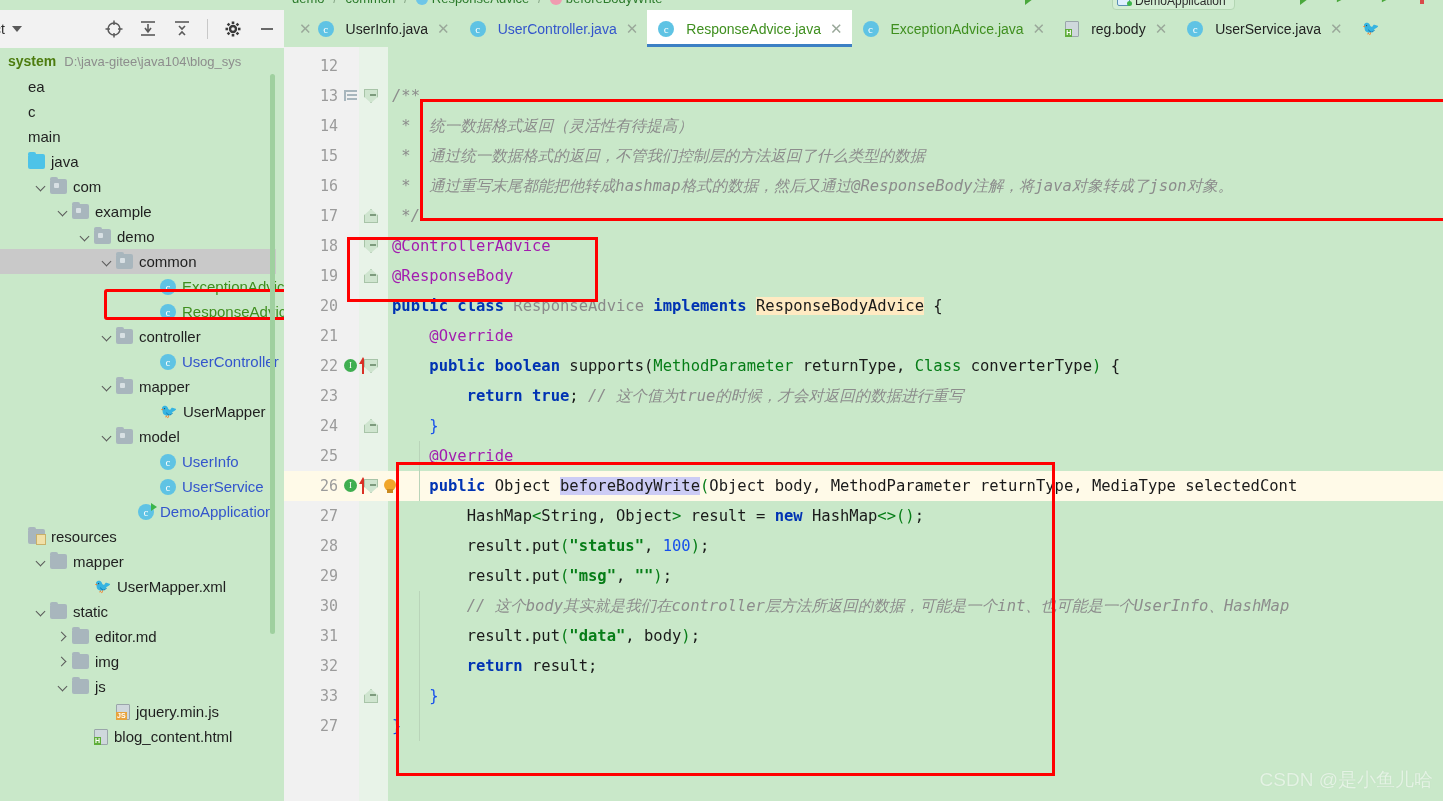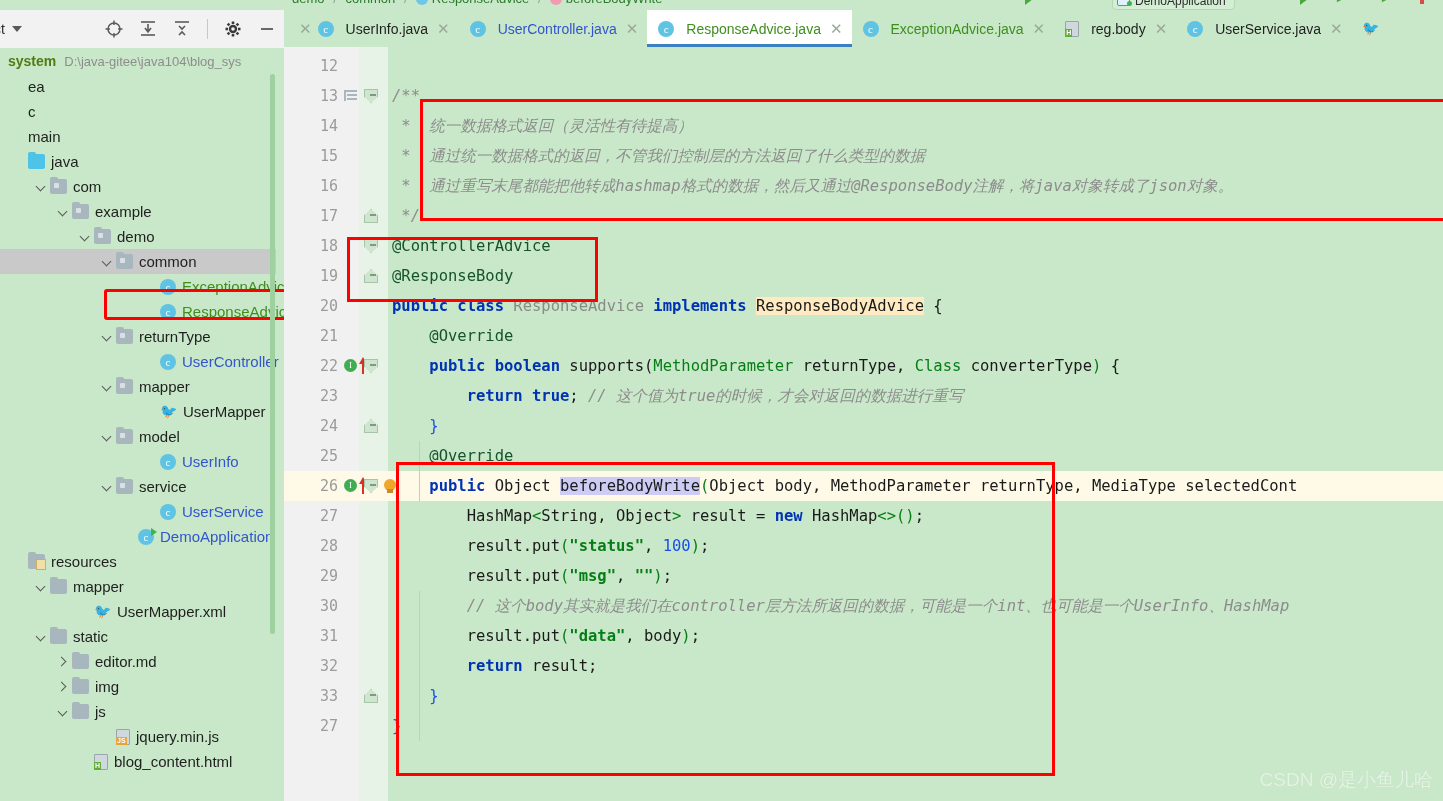--- a/index.html
+++ b/index.html
@@ -281,21 +281,21 @@
   .hl-line {
     position: absolute; left: 0; width: 1159px; height: 30px; background: #fffae8;
   }
   .indent-guide {
     position: absolute; width: 1px; background: #b9d4b9;
   }
 
   
   .kw { color: #0033b3; font-weight: bold; }
   .cls-name { color: #8a8a8a; }
-  .ann { color: #14532d; }
+  .ann { color: #a21caf; }
   .str { color: #067d17; font-weight: bold; }
   .num { color: #1750eb; }
   .cmt { color: #8c8c8c; font-style: italic; }
   .gen { color: #067d17; }
   .hi-ident { background: #ccccf5; }
   .hi-type { background: #ffeac2; }
 
   
   .annot { position: absolute; border: 3px solid #ff0000; pointer-events: none; }
 
@@ -446,21 +446,21 @@
         <div class="row">
           <span style="display: inline-block; flex: 0 0 auto; width: 134px;"></span>
           <span class="chev none"></span>
           <span class="ic cls">c</span>
           <span class="lbl java-green">ResponseAdvice</span>
         </div>
         <div class="row">
           <span style="display: inline-block; flex: 0 0 auto; width: 90px;"></span>
           <span class="chev down"></span>
           <span class="ic folder"></span>
-          <span class="lbl">returnType</span>
+          <span class="lbl">controller</span>
         </div>
         <div class="row">
           <span style="display: inline-block; flex: 0 0 auto; width: 134px;"></span>
           <span class="chev none"></span>
           <span class="ic cls">c</span>
           <span class="lbl java">UserController</span>
         </div>
         <div class="row">
           <span style="display: inline-block; flex: 0 0 auto; width: 90px;"></span>
           <span class="chev down"></span>
@@ -477,26 +477,20 @@
           <span style="display: inline-block; flex: 0 0 auto; width: 90px;"></span>
           <span class="chev down"></span>
           <span class="ic folder"></span>
           <span class="lbl">model</span>
         </div>
         <div class="row">
           <span style="display: inline-block; flex: 0 0 auto; width: 134px;"></span>
           <span class="chev none"></span>
           <span class="ic cls">c</span>
           <span class="lbl java">UserInfo</span>
-        </div>
-        <div class="row">
-          <span style="display: inline-block; flex: 0 0 auto; width: 90px;"></span>
-          <span class="chev down"></span>
-          <span class="ic folder"></span>
-          <span class="lbl">service</span>
         </div>
         <div class="row">
           <span style="display: inline-block; flex: 0 0 auto; width: 134px;"></span>
           <span class="chev none"></span>
           <span class="ic cls">c</span>
           <span class="lbl java">UserService</span>
         </div>
         <div class="row">
           <span style="display: inline-block; flex: 0 0 auto; width: 112px;"></span>
           <span class="chev none"></span>

